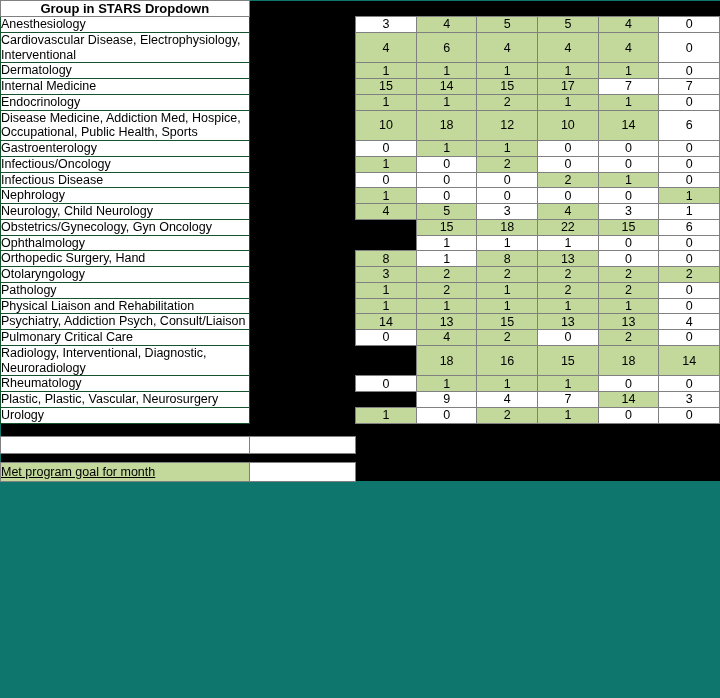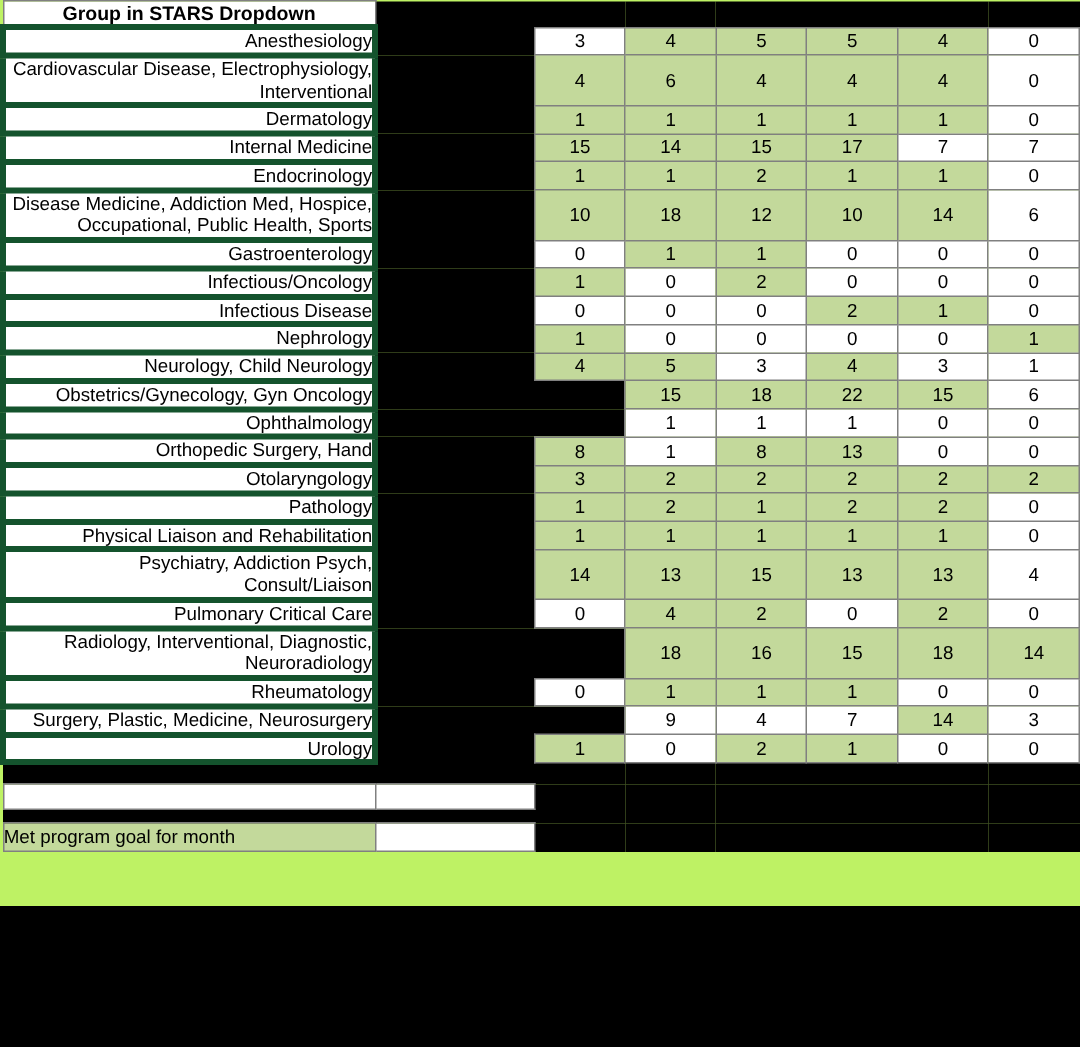--- a/index.html
+++ b/index.html
@@ -6,41 +6,41 @@
   body{
     width:720px;height:698px;
     background:#000000;
     font-family:"Liberation Sans", sans-serif;
     font-size:12.5px;
     color:#000000;
     overflow:hidden;
   }
   .sheet{
     position:relative;
-    width:720px;height:604px;
-    background:#bef264;
+    width:720px;height:698px;
+    background:#0f766e;
   }
   table.grid{
     border-collapse:collapse;
     table-layout:fixed;
     width:720px;
   }
   table.grid td{
     padding:0;
     vertical-align:middle;
   }
   
   .col-label{
     width:245px;
     background:#ffffff;
-    border:4px solid #14532d;
+    border:1px solid #14532d;
     padding:2px 4px 2px 4px;
     font-size:12.5px;
     line-height:1.18;
-    text-align:right;
+    text-align:left;
     color:#000000;
   }
   .col-header{
     width:245px;
     background:#ffffff;
     border:1px solid #808080;
     padding:3px 4px;
     font-weight:bold;
     text-align:center;
     font-size:13px;
@@ -70,20 +70,21 @@
   .legend-white-strip{
     background:#ffffff;
     border:1px solid #808080;
   }
   .legend-key{
     background:#c3d99b;
     border:1px solid #808080;
     text-align:left;
     padding:2px 4px;
     font-size:12.5px;
+    text-decoration:underline;
   }
   .spacer-row td{ border:none; background:#000000; }
 </style>
 </head>
 <body>
 
 <div class="sheet">
   <table class="grid">
     <tbody id="table-body">
         <tr>
@@ -300,21 +301,21 @@
           <td class="col-label">Rheumatology</td>
           <td class="gap"></td>
           <td class="num">0</td>
           <td class="num green">1</td>
           <td class="num green">1</td>
           <td class="num green">1</td>
           <td class="num">0</td>
           <td class="num">0</td>
         </tr>
         <tr>
-          <td class="col-label">Surgery, Plastic, Medicine, Neurosurgery</td>
+          <td class="col-label">Plastic, Plastic, Vascular, Neurosurgery</td>
           <td class="gap"></td>
           <td class="num blank"></td>
           <td class="num">9</td>
           <td class="num">4</td>
           <td class="num">7</td>
           <td class="num green">14</td>
           <td class="num">3</td>
         </tr>
         <tr>
           <td class="col-label">Urology</td>

